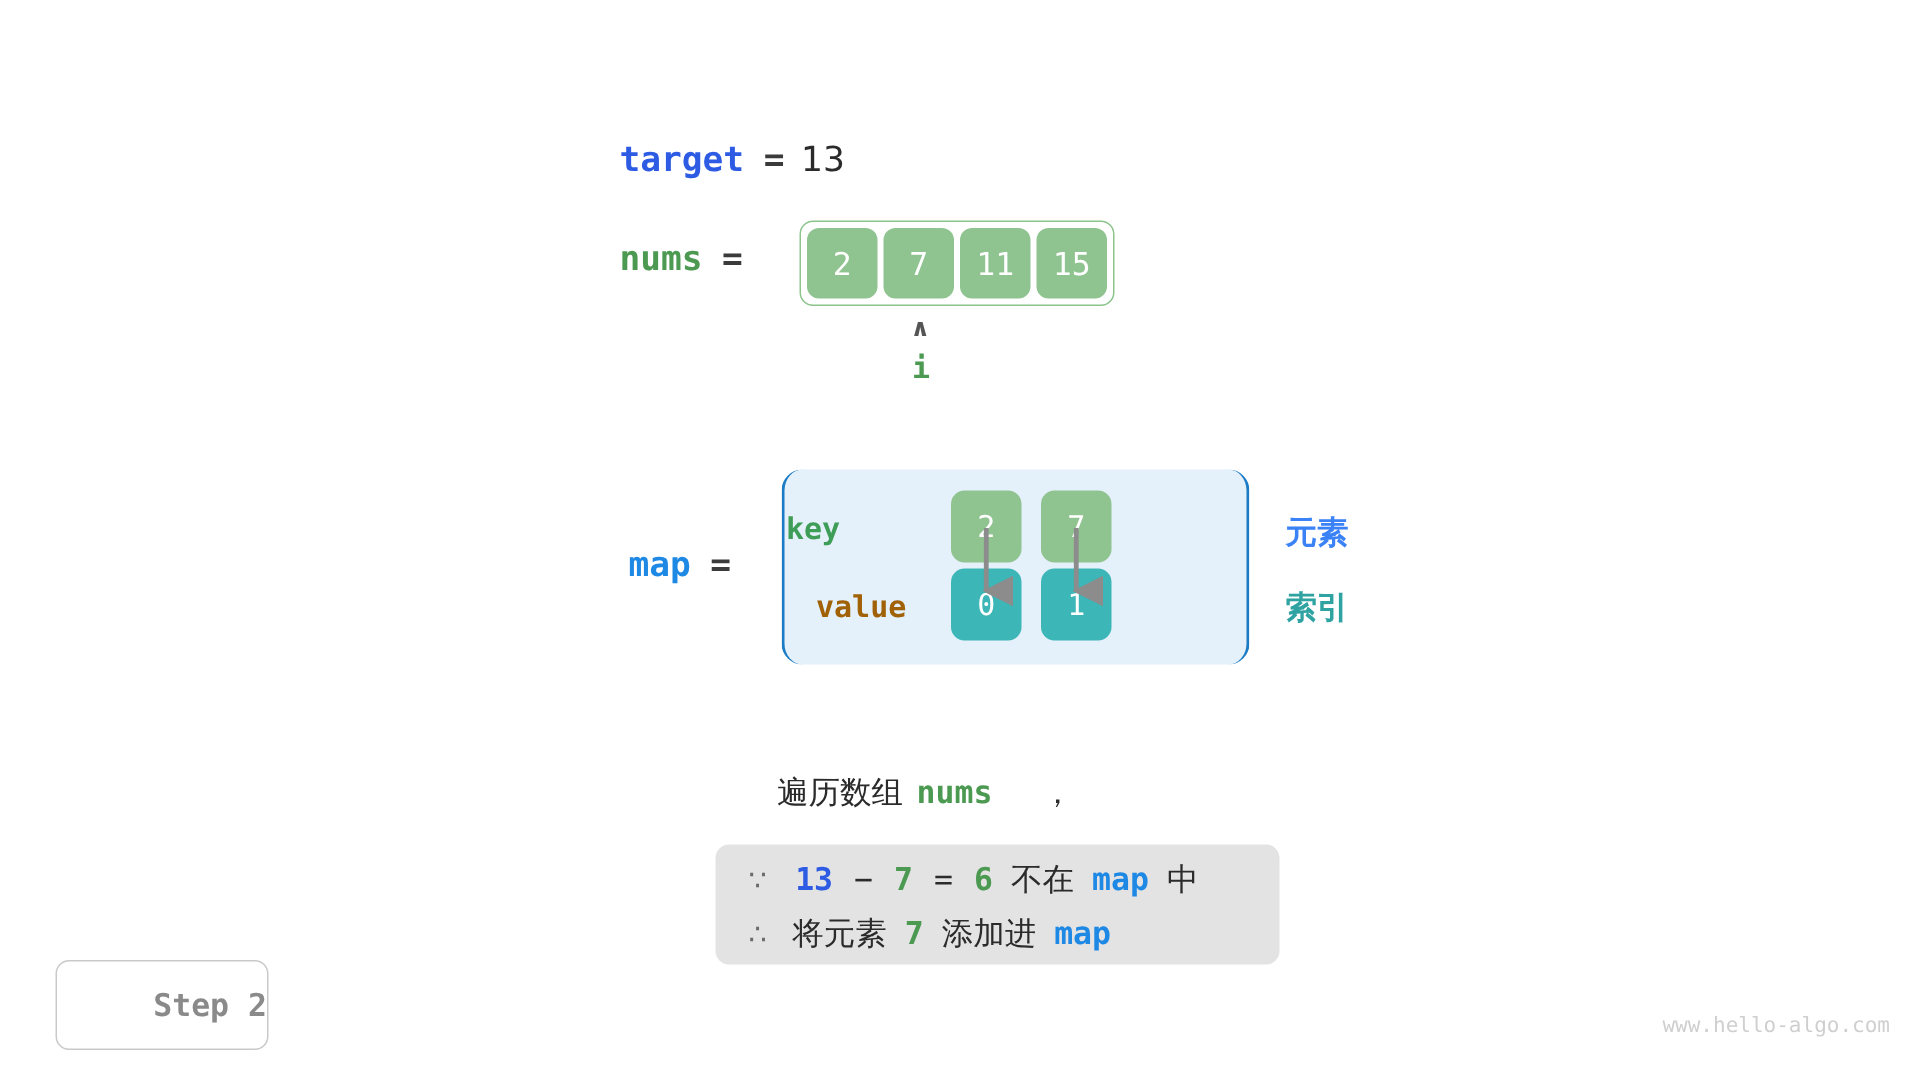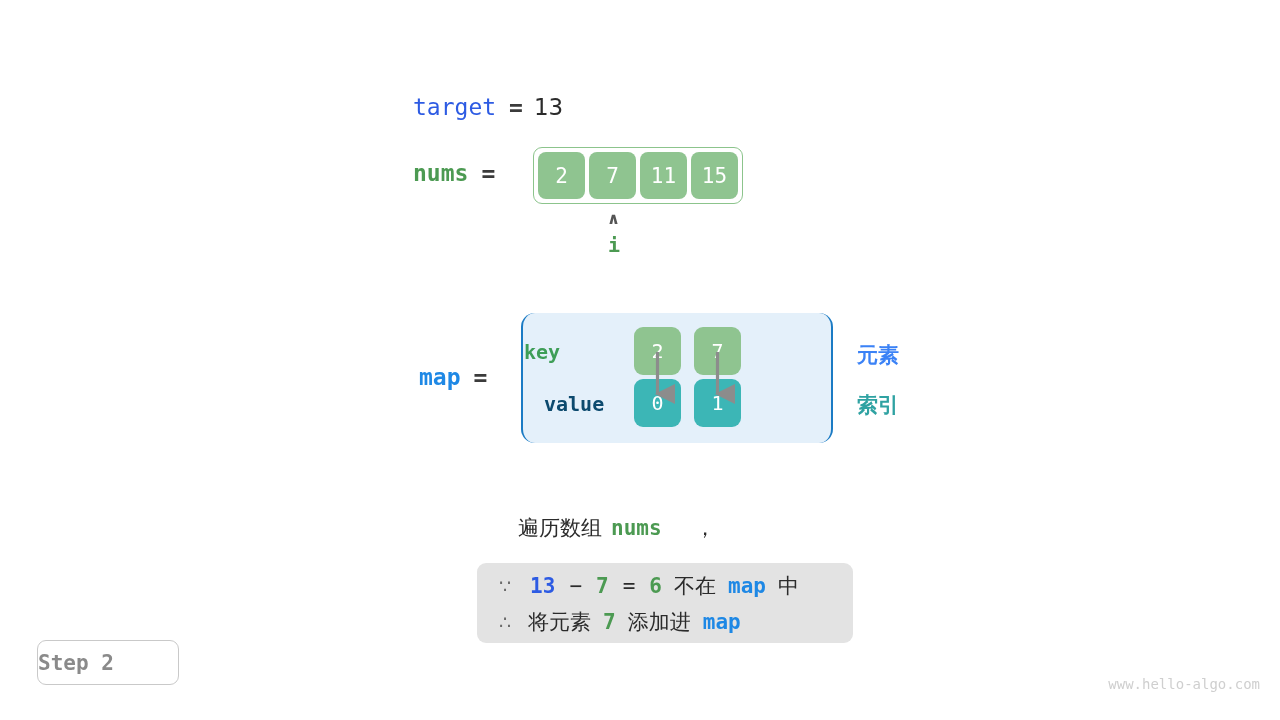--- a/index.html
+++ b/index.html
@@ -31,21 +31,21 @@
     position: absolute;
     left: 413px;
     top: 94px;
     display: flex;
     align-items: baseline;
     gap: 0;
   }
   .var-target {
     color: #2D5BE3;
     font-size: 23px;
-    font-weight: normal;
+    font-weight: bold;
     letter-spacing: 0px;
   }
   .eq {
     color: #3b3b3b;
     font-size: 23px;
     font-weight: bold;
     margin: 0 11px 0 13px;
   }
   .plain-num {
     color: #2b2b2b;
@@ -138,21 +138,21 @@
     border-radius: 14px;
     box-sizing: border-box;
   }
   .map-rowlabel {
     position: absolute;
     font-size: 20px;
     font-weight: bold;
     font-family: "DejaVu Sans Mono", monospace;
   }
   .map-rowlabel.key   { left: 524px; top: 340px; color: #3E9E57; }
-  .map-rowlabel.value { left: 544px; top: 392px; color: #0c4a6e; }
+  .map-rowlabel.value { left: 544px; top: 392px; color: #a16207; }
 
   .kcell {
     position: absolute;
     width: 47px;
     height: 48px;
     border-radius: 9px;
     background: #8FC490;
     color: #ffffff;
     font-size: 20px;
     font-family: "DejaVu Sans Mono", monospace;
@@ -247,26 +247,26 @@
     color: #2b2b2b;
     margin: 0 5px;
   }
 
   
   .step-badge {
     position: absolute;
     left: 37px;
     top: 640px;
     width: 142px;
-    height: 45px;
+    height: 60px;
     border: 1.4px solid #C9C9C9;
     border-radius: 9px;
     display: flex;
     align-items: center;
-    justify-content: flex-start;
+    justify-content: flex-end;
     box-sizing: border-box;
   }
   .step-text {
     color: #8A8A8A;
     font-family: "DejaVu Sans Mono", monospace;
     font-weight: bold;
     font-size: 21px;
   }
 
   

